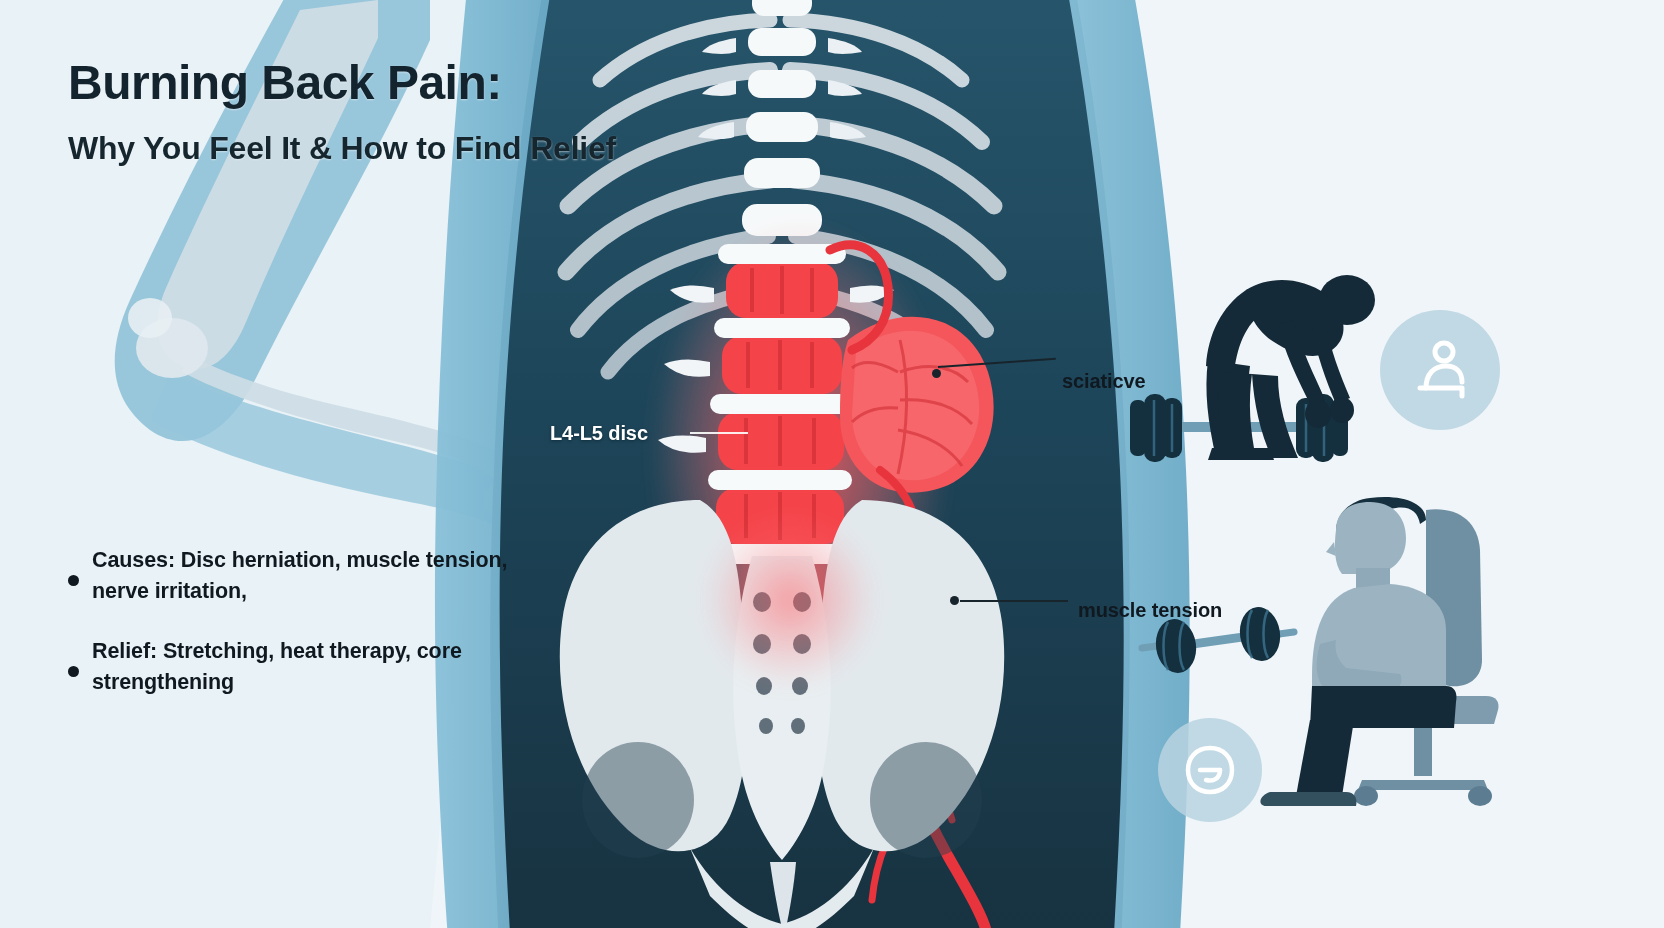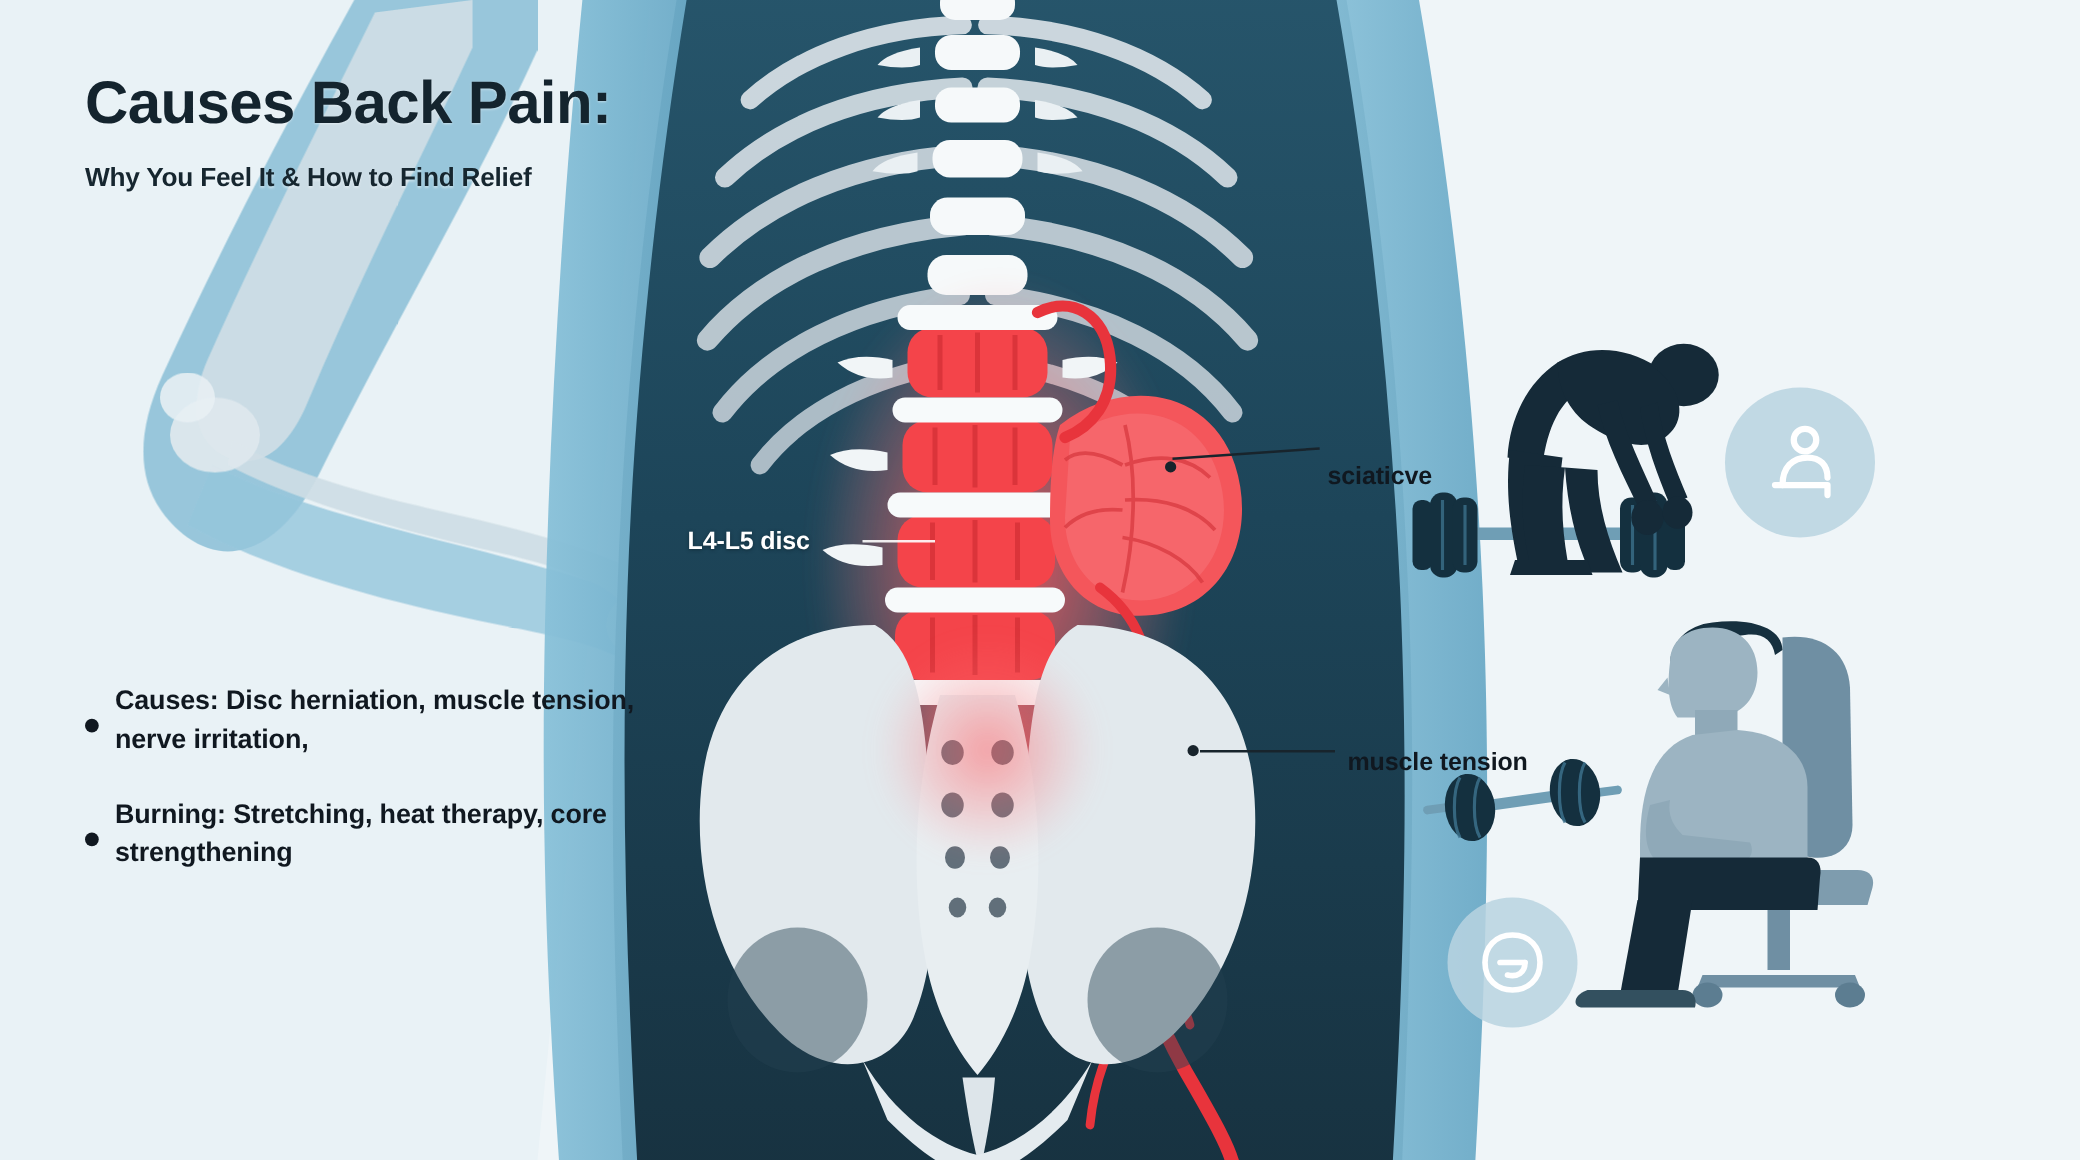--- a/index.html
+++ b/index.html
@@ -10,21 +10,21 @@
   }
   #stage{position:relative;width:1664px;height:928px;overflow:hidden;
     background:linear-gradient(135deg,#f2f7f9 0%,#e9f1f5 40%,#e4eef3 70%,#dfeaf0 100%);}
 
   .abs{position:absolute;}
 
   
   #title-block{left:68px;top:58px;width:900px;z-index:40;}
   #main-title{font-size:48px;font-weight:bold;color:#14242e;letter-spacing:-0.5px;
      line-height:1.06;margin:0;text-shadow:0 1px 2px rgba(240,246,249,.55);}
-  #sub-title{font-size:21px;font-weight:bold;color:#16262f;letter-spacing:-0.2px;
+  #sub-title{font-size:32px;font-weight:bold;color:#16262f;letter-spacing:-0.2px;
      margin:22px 0 0 0;line-height:1.1;text-shadow:0 1px 2px rgba(240,246,249,.55);}
 
   
   #bullets{left:68px;top:545px;width:470px;z-index:40;}
   .bullet{display:flex;align-items:center;margin-bottom:30px;}
   .dot{width:11px;height:11px;border-radius:50%;background:#101820;
        margin:9px 13px 0 0;flex:0 0 11px;}
   .btxt{font-size:21.5px;font-weight:bold;color:#101820;line-height:1.42;
         letter-spacing:-0.1px;}
 
@@ -374,28 +374,28 @@
   <div class="abs leader" style="left:960px;top:600px;width:108px;background:#18242c;"></div>
   <div class="abs leader-dot" style="left:950px;top:596px;background:#18242c;"></div>
 
   <div class="abs anno light" style="left:550px;top:422px;">L4-L5 disc</div>
 
   <div class="abs anno dark" style="left:1062px;top:355px;">sciaticve</div>
 
   <div class="abs anno dark" style="left:1078px;top:584px;">muscle tension</div>
 
   <div class="abs" id="title-block">
-    <div id="main-title">Causes Back Pain:</div>
+    <div id="main-title">Burning Back Pain:</div>
     <div id="sub-title">Why You Feel It &amp; How to Find Relief</div>
   </div>
 
   <div class="abs" id="bullets">
     <div class="bullet">
       <span class="dot"></span>
       <span class="btxt">Causes: Disc herniation, muscle tension, nerve irritation,</span>
     </div>
     <div class="bullet">
       <span class="dot"></span>
-      <span class="btxt">Burning: Stretching, heat therapy, core strengthening</span>
+      <span class="btxt">Relief: Stretching, heat therapy, core strengthening</span>
     </div>
   </div>
 
 </div>
 
 </body></html>

